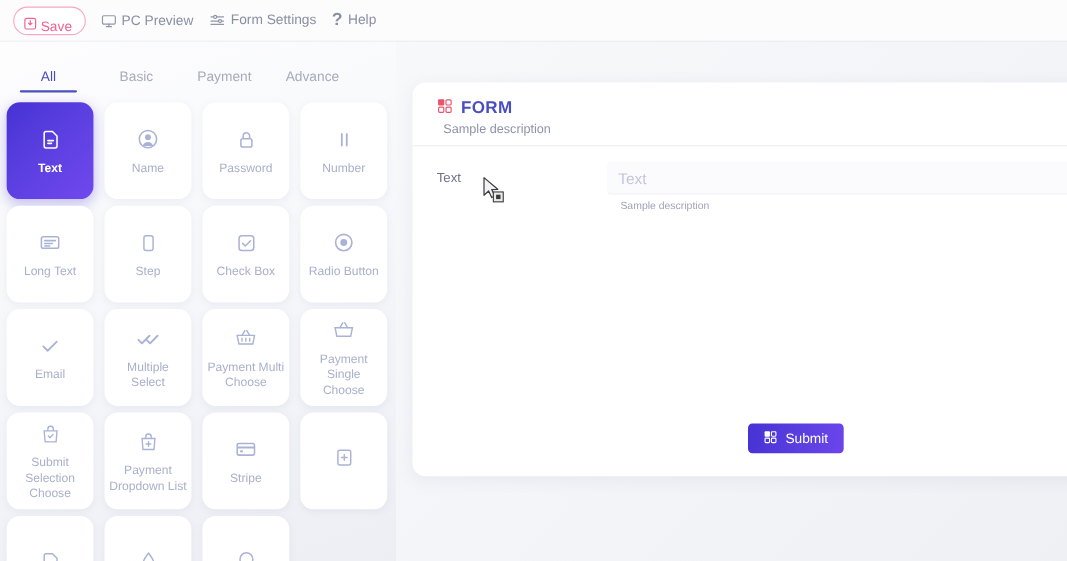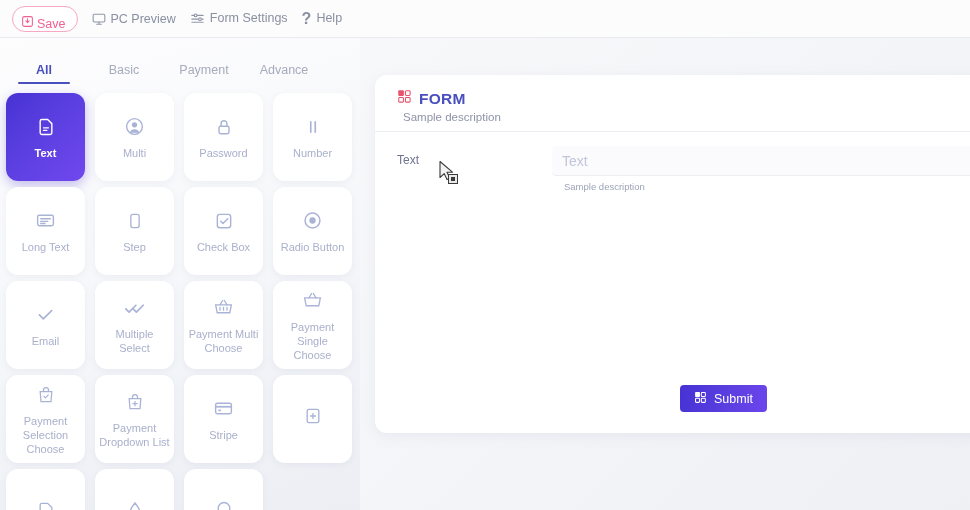--- a/index.html
+++ b/index.html
@@ -53,21 +53,21 @@
     display: flex; align-items: flex-end;
     height: 34px; padding-left: 4px;
     margin-top: 12px;
   }
   .tab {
     width: 80px; text-align: center;
     font-size: 12.5px; color: #a6abbd;
     padding-bottom: 7px; cursor: pointer;
     position: relative;
   }
-  .tab.active { color: #4a4fbe; font-weight: 700; }
+  .tab.active { color: #4a4fbe; font-weight: 400; }
   .tab.active::after {
     content: ""; position: absolute;
     left: 14px; right: 14px; bottom: 0;
     height: 2.5px; background: #4a4fbe; border-radius: 2px;
   }
 
   .palette {
     display: grid;
     grid-template-columns: repeat(4, 83px);
     gap: 6px 6px;
@@ -231,21 +231,21 @@
       </div>
 
       <div class="card">
         <span class="ic">
           <svg width="21" height="21" viewBox="0 0 24 24" fill="none" stroke="currentColor" stroke-width="1.6">
             <circle cx="12" cy="12" r="9"></circle>
             <circle cx="12" cy="10" r="3" fill="currentColor" stroke="none"></circle>
             <path d="M6.5 19a5.8 5.8 0 0111 0" fill="currentColor" stroke="none"></path>
           </svg>
         </span>
-        <span class="lbl">Multi</span>
+        <span class="lbl">Name</span>
       </div>
 
       <div class="card">
         <span class="ic">
           <svg width="20" height="20" viewBox="0 0 24 24" fill="none" stroke="currentColor" stroke-width="1.7">
             <rect x="6" y="11" width="12" height="9" rx="2"></rect>
             <path d="M8.5 11V8a3.5 3.5 0 017 0v3"></path>
           </svg>
         </span>
         <span class="lbl">Password</span>
@@ -341,21 +341,21 @@
       </div>
 
       <div class="card">
         <span class="ic">
           <svg width="20" height="20" viewBox="0 0 24 24" fill="none" stroke="currentColor" stroke-width="1.5">
             <path d="M5 8h14l-1 12H6L5 8z"></path>
             <path d="M9 8V6a3 3 0 016 0v2"></path>
             <path d="M9.5 13.6l1.9 1.9 3.3-3.6" stroke-linecap="round" stroke-linejoin="round"></path>
           </svg>
         </span>
-        <span class="lbl">Payment Selection Choose</span>
+        <span class="lbl">Submit Selection Choose</span>
       </div>
 
       <div class="card">
         <span class="ic">
           <svg width="20" height="20" viewBox="0 0 24 24" fill="none" stroke="currentColor" stroke-width="1.5">
             <path d="M5 8h14l-1 12H6L5 8z"></path>
             <path d="M9 8V6a3 3 0 016 0v2"></path>
             <path d="M12 11.5v5M9.5 14h5" stroke-linecap="round"></path>
           </svg>
         </span>

